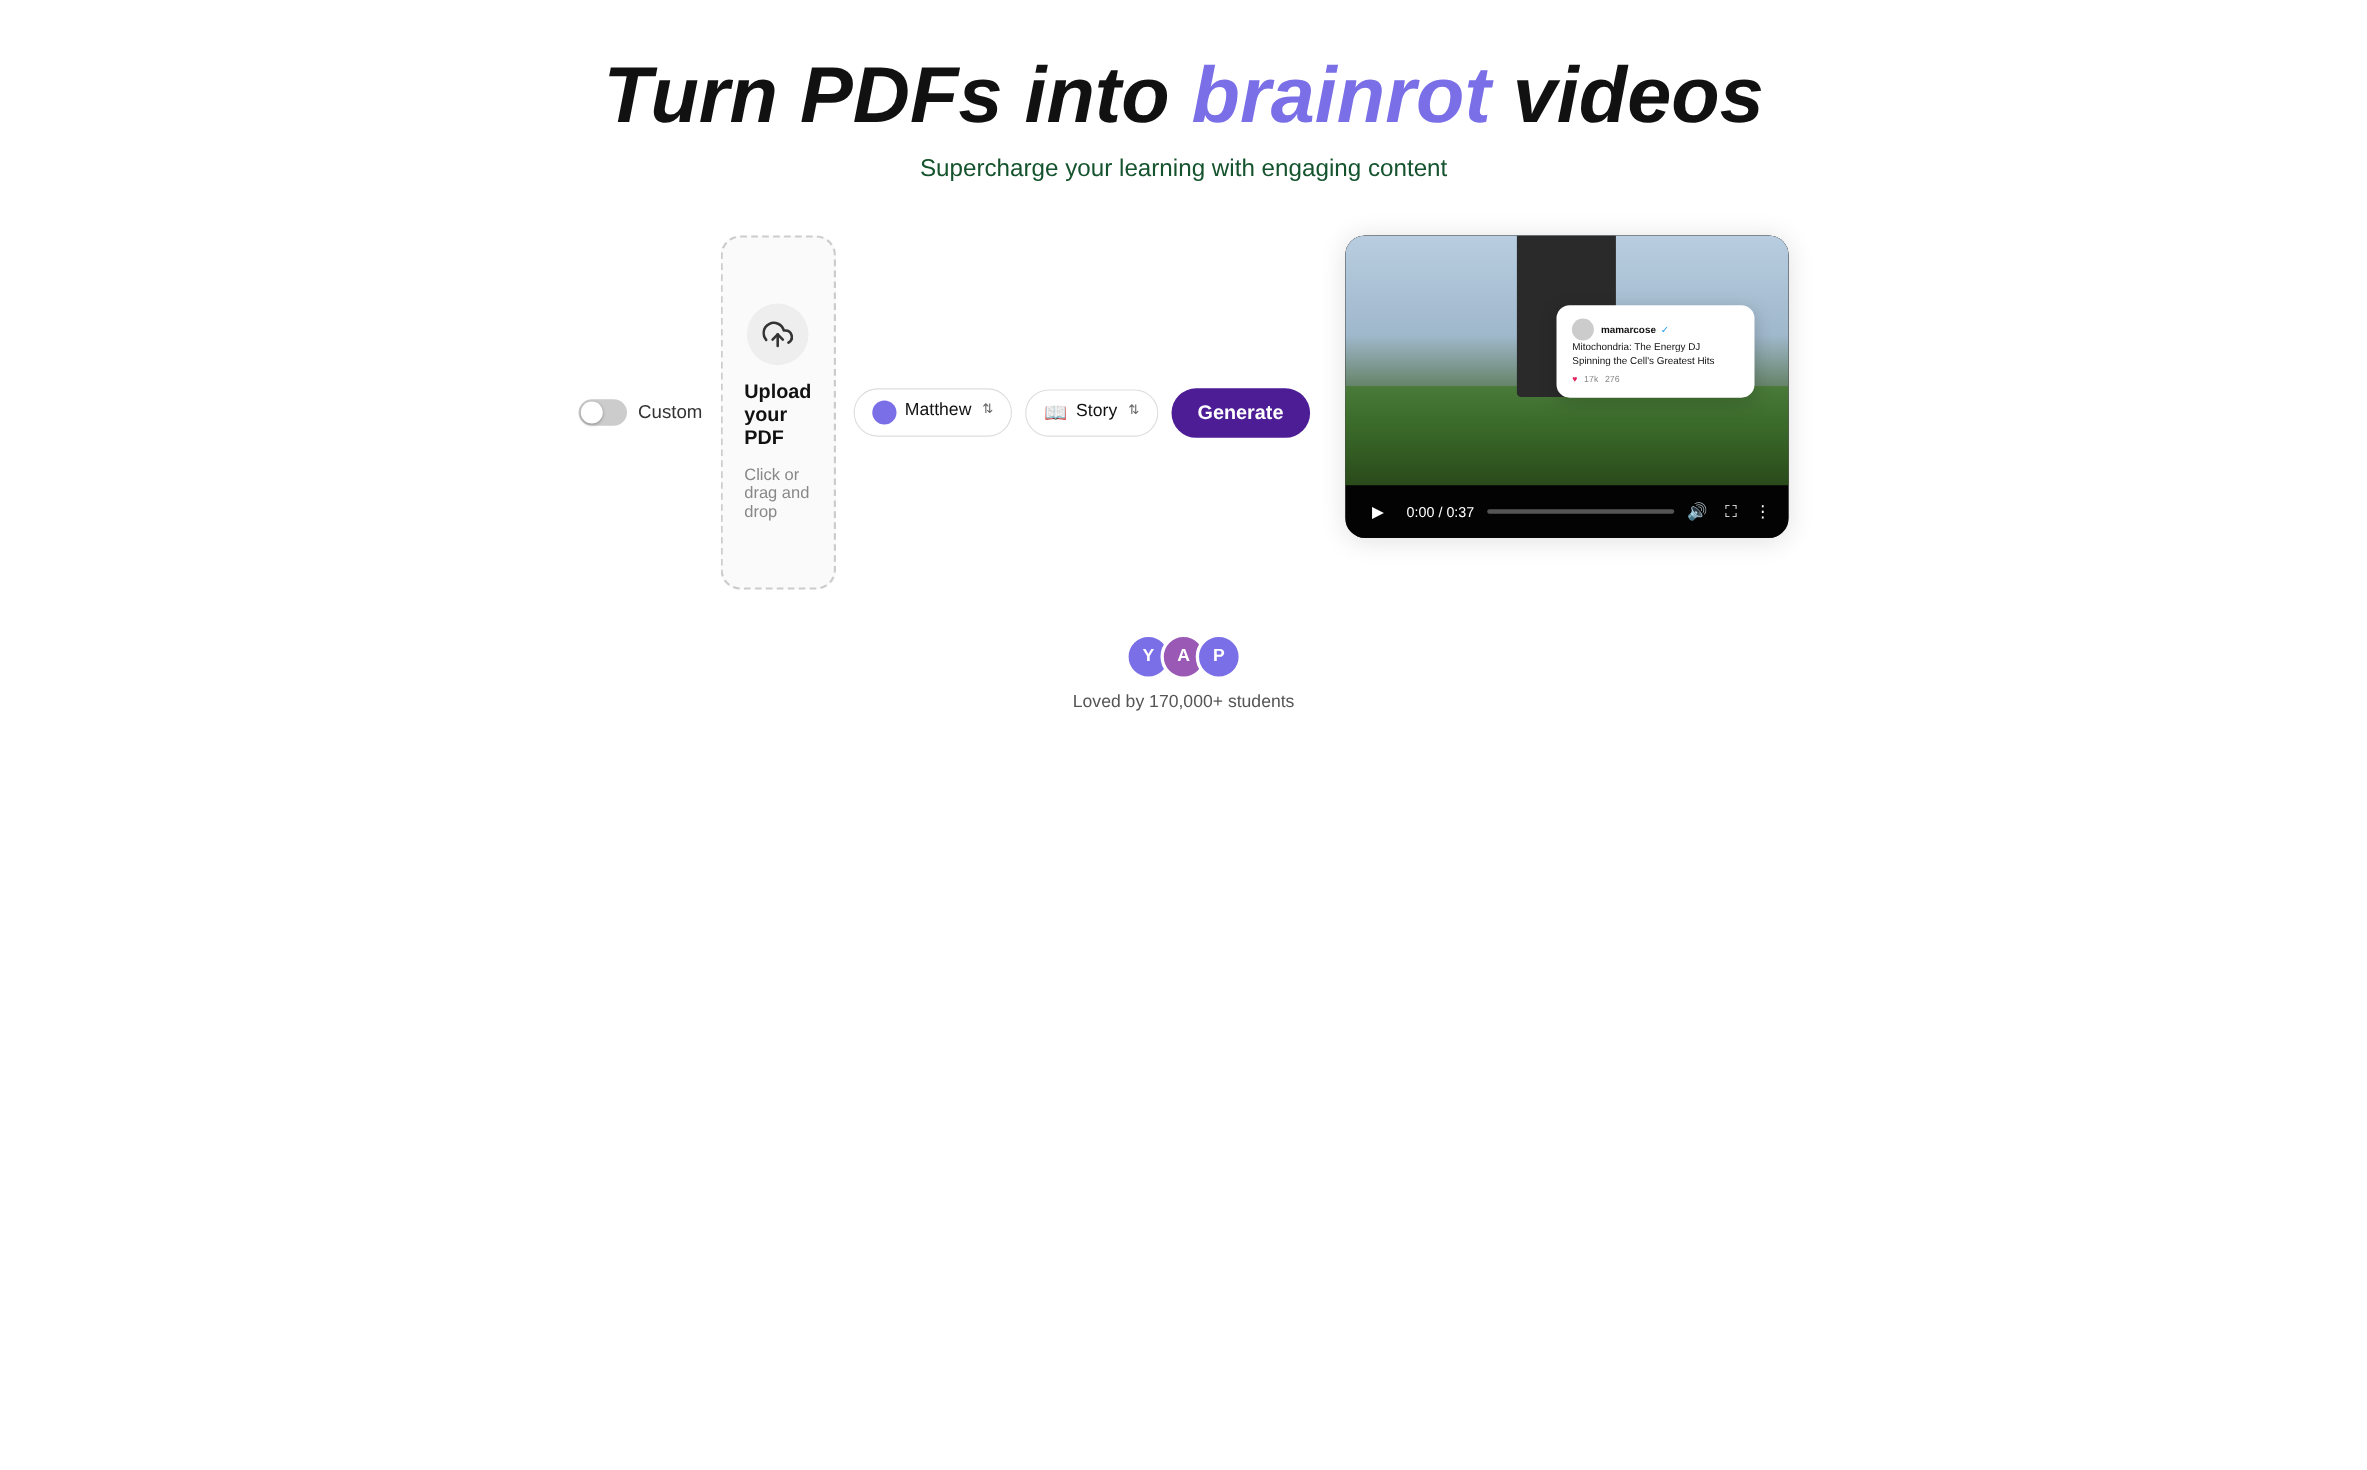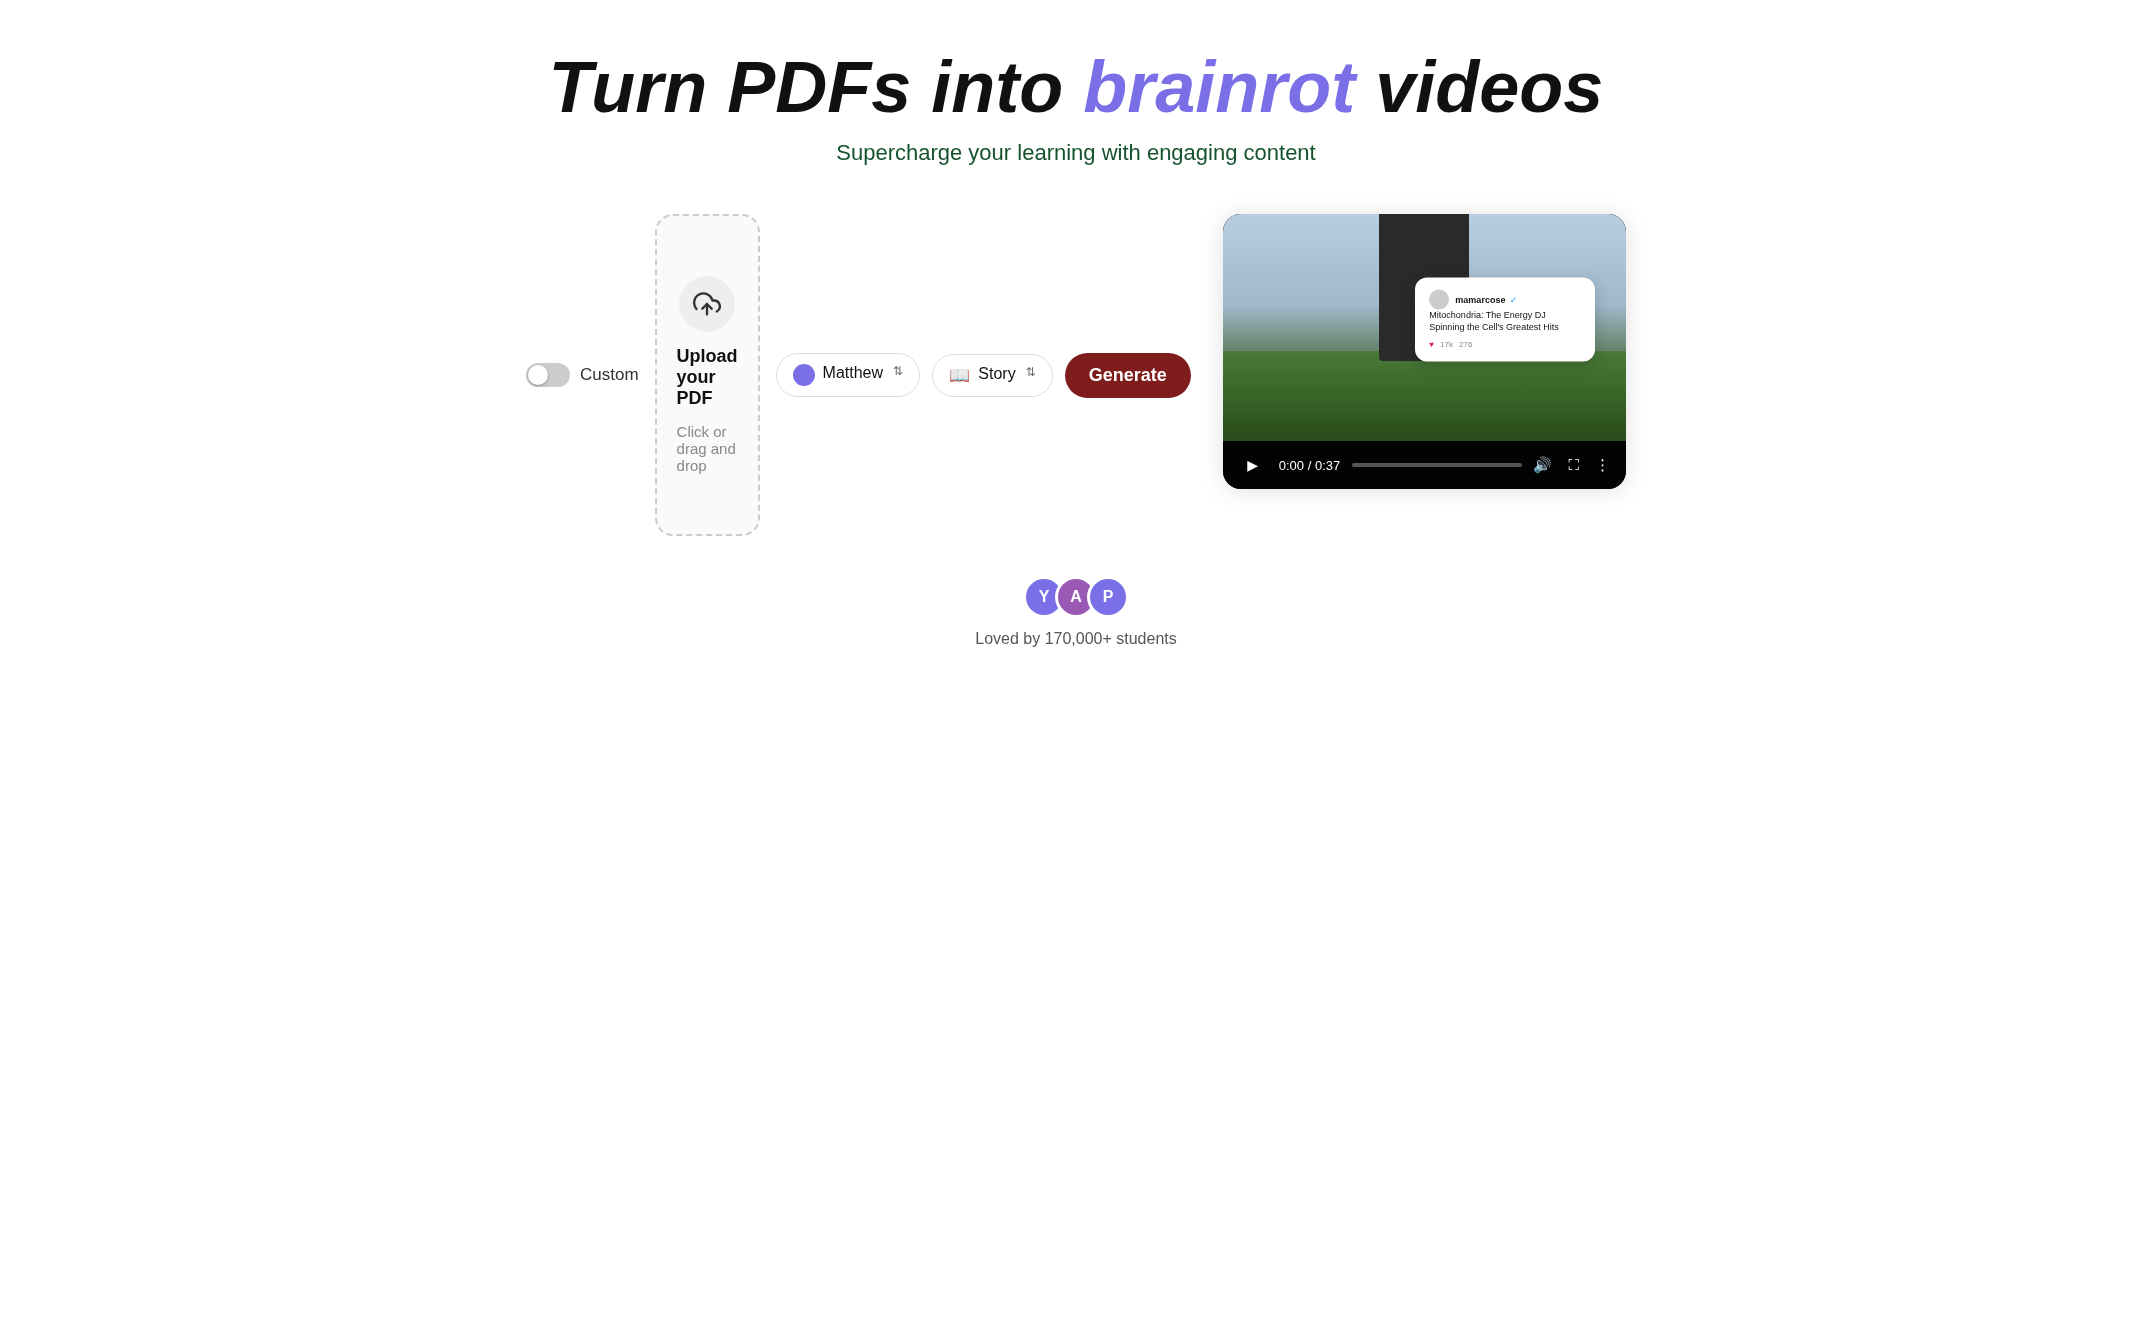--- a/index.html
+++ b/index.html
@@ -153,21 +153,21 @@
 
     .chevron {
       font-size: 12px;
       color: #666666;
       margin-left: 2px;
     }
 
     .generate-btn {
       flex: 1;
       padding: 12px 24px;
-      background: #7f1d1d;
+      background: #4c1d95;
       color: #ffffff;
       border: none;
       border-radius: 999px;
       font-size: 18px;
       font-weight: 600;
       cursor: not-allowed;
     }
 
     .right-panel {
       flex: 1;

